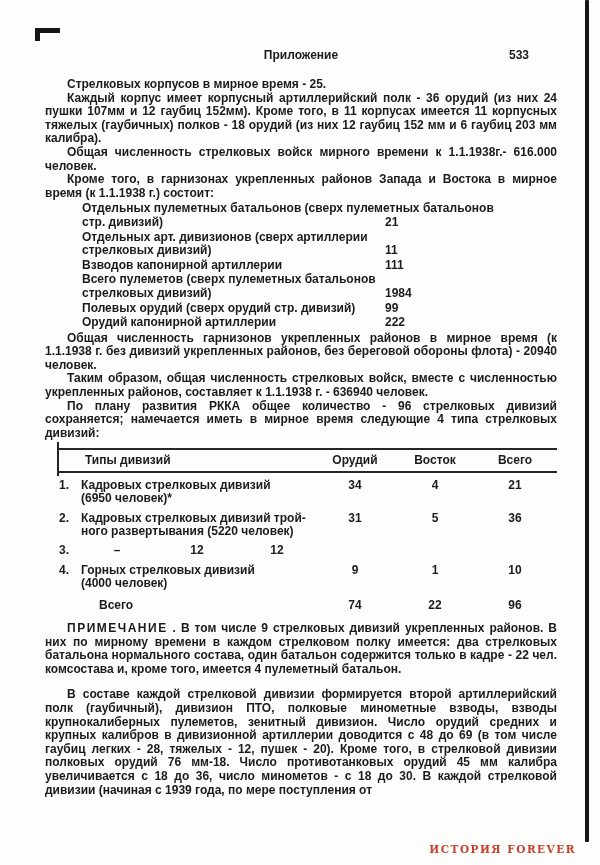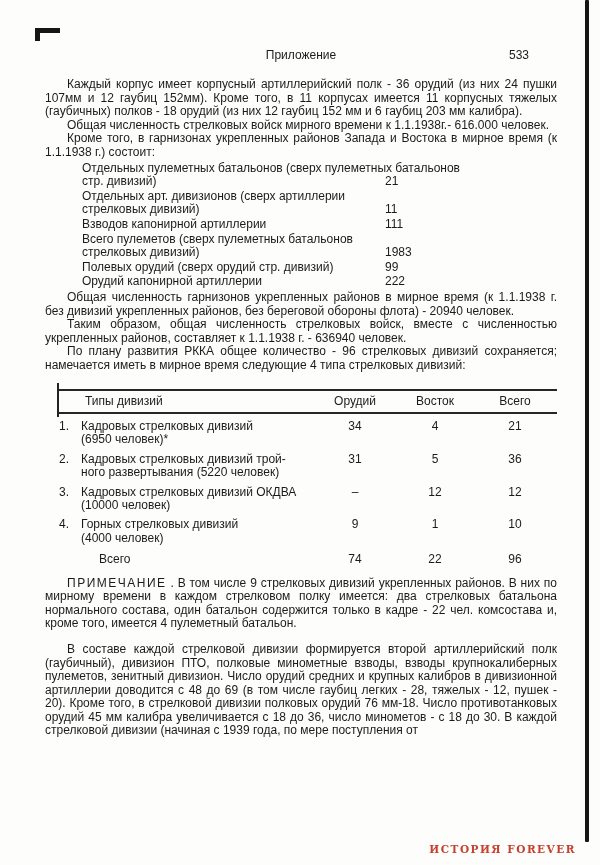--- a/index.html
+++ b/index.html
@@ -11,20 +11,21 @@
     background: #fdfdfc;
     font-family: "Liberation Sans", "DejaVu Sans", sans-serif;
     color: #1b1b1b;
     font-size: 12px;
     overflow: hidden;
   }
   .content {
     position: absolute;
     left: 45px; top: 48px;
     width: 512px;
+    font-weight: bold;
   }
   .page-head {
     position: relative;
     height: 16px;
     margin-bottom: 14px;
   }
   .running-title {
     position: absolute; left: 0; right: 0;
     text-align: center;
   }
@@ -40,21 +41,21 @@
   .g-item {
     position: relative;
     line-height: 13.6px;
     margin: 1px 0;
   }
   .g-label { white-space: pre-line; margin-top: 38px; }
   .g-value { position: absolute; left: 303px; bottom: 0; }
 
   .div-table {
     position: relative;
-    margin: 17px 0 6px 12px;
+    margin: 8px 0 6px 12px;
     width: 500px;
     line-height: 13.4px;
   }
   .t-tick {
     position: absolute; left: 0; top: -6px;
     width: 2px; height: 34px;
     background: #222;
   }
   .t-head {
     display: flex;
@@ -113,20 +114,21 @@
   <div class="corner-mark-v"></div>
   <div class="edge-line"></div>
 
   <div class="content">
 
     <div class="page-head">
       <div class="running-title">Приложение</div>
       <div class="page-number">533</div>
     </div>
 
+    <p class="para">Стрелковых корпусов в мирное время - 25.</p>
     <p class="para">Каждый корпус имеет корпусный артиллерийский полк - 36 орудий (из них 24 пушки 107мм и 12 гаубиц 152мм). Кроме того, в 11 корпусах имеется 11 корпусных тяжелых (гаубичных) полков - 18 орудий (из них 12 гаубиц 152 мм и 6 гаубиц 203 мм калибра).</p>
     <p class="para">Общая численность стрелковых войск мирного времени к 1.1.1938г.- 616.000 человек.</p>
     <p class="para">Кроме того, в гарнизонах укрепленных районов Запада и Востока в мирное время (к 1.1.1938 г.) состоит:</p>
 
     <div class="glist">
       <div class="g-item">
         <span class="g-label">Отдельных пулеметных батальонов (сверх пулеметных батальонов
 стр. дивизий)</span>
         <span class="g-value">21</span>
       </div>
@@ -135,21 +137,21 @@
 стрелковых дивизий)</span>
         <span class="g-value">11</span>
       </div>
       <div class="g-item">
         <span class="g-label">Взводов капонирной артиллерии</span>
         <span class="g-value">111</span>
       </div>
       <div class="g-item">
         <span class="g-label">Всего пулеметов (сверх пулеметных батальонов
 стрелковых дивизий)</span>
-        <span class="g-value">1983</span>
+        <span class="g-value">1984</span>
       </div>
       <div class="g-item">
         <span class="g-label">Полевых орудий (сверх орудий стр. дивизий)</span>
         <span class="g-value">99</span>
       </div>
       <div class="g-item">
         <span class="g-label">Орудий капонирной артиллерии</span>
         <span class="g-value">222</span>
       </div>
     </div>
@@ -178,22 +180,20 @@
       <div class="t-row">
         <div class="c-num">2.</div>
         <div class="c-type">Кадровых стрелковых дивизий трой-
 ного развертывания (5220 человек)</div>
         <div class="c-west">31</div>
         <div class="c-east">5</div>
         <div class="c-total">36</div>
       </div>
       <div class="t-row">
         <div class="c-num">3.</div>
-        <div class="c-type">Кадровых стрелковых дивизий ОКДВА
-(10000 человек)</div>
         <div class="c-west">–</div>
         <div class="c-east">12</div>
         <div class="c-total">12</div>
       </div>
       <div class="t-row">
         <div class="c-num">4.</div>
         <div class="c-type">Горных стрелковых дивизий
 (4000 человек)</div>
         <div class="c-west">9</div>
         <div class="c-east">1</div>

